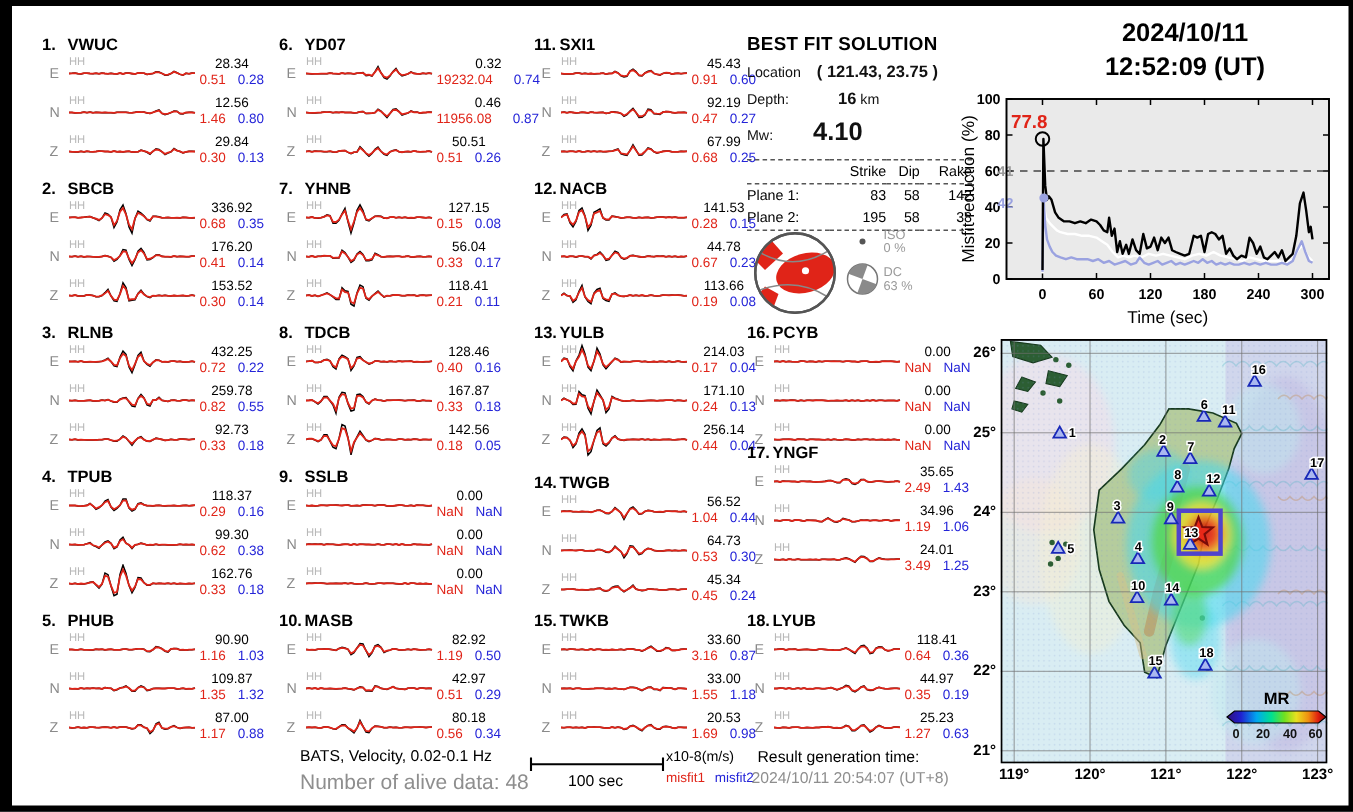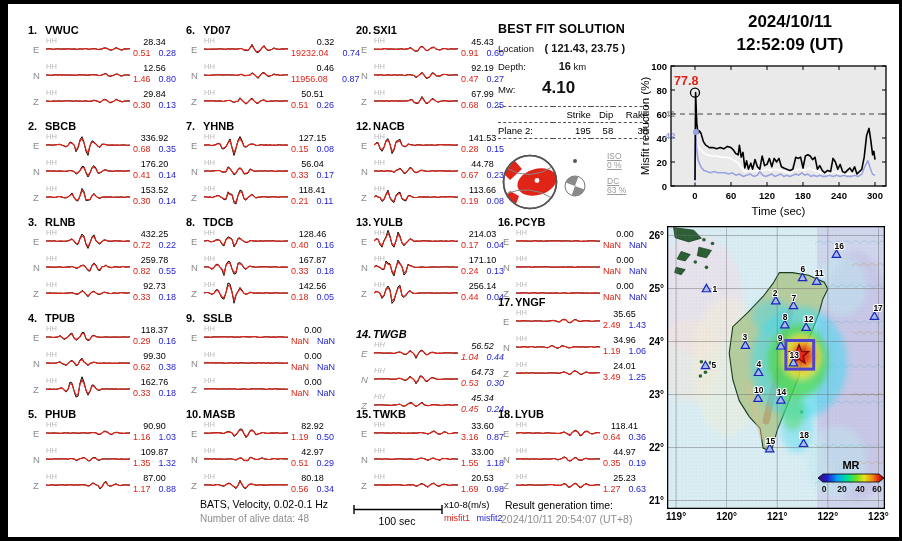--- a/index.html
+++ b/index.html
@@ -26,28 +26,28 @@
   .sol-row{margin-top:6px;font-size:9.5px;color:#111;white-space:nowrap;}
   .sol-val{font-weight:bold;font-size:11px;}
   .mw-val{font-weight:bold;font-size:17px;}
   table.planes{border-collapse:collapse;margin-top:8px;font-size:9.5px;width:150px;}
   table.planes td,table.planes th{padding:2px 0 2px 0;text-align:right;font-weight:normal;}
   table.planes td:first-child{text-align:left;}
   tr.hdr{border-top:1px dashed #555;border-bottom:1px dashed #555;}
   tr.last{border-bottom:1px dashed #555;}
   .decomp{position:absolute;left:66px;top:128px;width:106px;}
   .dec-row{display:flex;align-items:center;margin-bottom:3px;}
-  .dec-lab{margin-left:21px;font-size:8.5px;line-height:9.5px;color:#9a9a9a;text-decoration:underline;}
+  .dec-lab{margin-left:3px;font-size:8.5px;line-height:9.5px;color:#9a9a9a;}
   #beachball{position:absolute;left:2px;top:130px;}
   
   #datetime{position:absolute;left:664px;top:6px;width:236px;text-align:center;
             font-weight:bold;font-size:17px;line-height:23px;color:#000;}
   
   .foot{position:absolute;font-size:10.5px;color:#000;white-space:nowrap;}
-  .foot.gray{color:#8e8e8e;font-size:10px;}
+  .foot.gray{color:#8e8e8e;font-size:14px;}
   #scalebar{position:absolute;left:344px;top:500px;}
   #scaletext{position:absolute;left:344px;top:511px;width:90px;text-align:center;font-size:10.5px;}
   #units{position:absolute;left:436px;top:495px;font-size:9.5px;}
   #misfitlegend{position:absolute;left:436px;top:509px;font-size:9px;}
   
   .map-lat{position:absolute;width:22px;text-align:right;font-size:10px;font-weight:bold;color:#000;}
   .map-lon{position:absolute;width:26px;text-align:center;font-size:10px;font-weight:bold;color:#000;}
 </style>
 </head>
 <body>
@@ -440,21 +440,21 @@
               <path d="M0 13 L2 12.8 L4 13.0 L6 12.8 L8 13.2 L10 13.3 L12 12.7 L14 12.5 L16 13.1 L18 13.9 L20 14.2 L22 12.6 L24 11.2 L26 11.2 L28 13.4 L30 14.9 L32 16.6 L34 13.5 L36 8.3 L38 12.2 L40 16.0 L42 16.4 L44 13.6 L46 12.0 L48 12.1 L50 12.5 L52 13.2 L54 13.2 L56 12.7 L58 13.0 L60 12.9 L62 13.2 L64 13.1 L66 12.8 L68 12.9 L70 13.0 L72 12.8 L74 12.8 L76 12.7 L78 12.8 L80 13.0 L82 12.8 L84 12.7" fill="none" stroke="#000" stroke-width="1"></path>
               <path d="M0 13 L2 12.8 L4 13.0 L6 12.8 L8 13.2 L10 13.3 L12 12.7 L14 12.6 L16 13.1 L18 13.7 L20 13.9 L22 12.6 L24 11.7 L26 11.6 L28 13.3 L30 14.4 L32 15.7 L34 13.4 L36 9.3 L38 12.4 L40 15.3 L42 15.6 L44 13.4 L46 12.2 L48 12.4 L50 12.6 L52 13.1 L54 13.1 L56 12.7 L58 13.1 L60 12.9 L62 13.2 L64 13.1 L66 12.8 L68 12.9 L70 13.0 L72 12.8 L74 12.8 L76 12.7 L78 12.8 L80 13.0 L82 12.8 L84 12.7" fill="none" stroke="#e02418" stroke-width="1.2"></path>
             </svg>
             <div class="nums">
               <div class="amp">80.18</div>
               <div><span class="m1">0.56</span><span class="m2">0.34</span></div>
             </div>
           </div>
         </div>
         <div class="station" style="left: 348px; top: 20px;">
-          <div class="st-h"><span class="st-num">20.</span><span>SXI1</span></div>
+          <div class="st-h"><span class="st-num">11.</span><span>SXI1</span></div>
           <div class="chrow">
             <span class="comp">E</span>
             <span class="chan">HH</span>
             <svg class="tr" width="86" height="26">
               <path d="M0 13 L2 13.3 L4 13.2 L6 13.3 L8 13.2 L10 12.7 L12 12.7 L14 13.2 L16 12.9 L18 13.2 L20 13.0 L22 13.3 L24 13.1 L26 13.0 L28 12.7 L30 13.5 L32 13.0 L34 12.9 L36 11.5 L38 12.5 L40 14.6 L42 15.3 L44 14.9 L46 11.3 L48 10.1 L50 11.7 L52 14.4 L54 14.7 L56 12.6 L58 11.5 L60 11.0 L62 12.9 L64 13.6 L66 14.1 L68 12.9 L70 12.5 L72 12.6 L74 13.4 L76 13.0 L78 12.8 L80 13.1 L82 12.9 L84 12.7" fill="none" stroke="#000" stroke-width="1"></path>
               <path d="M0 13 L2 13.3 L4 13.2 L6 13.3 L8 13.2 L10 12.7 L12 12.7 L14 13.2 L16 12.9 L18 13.2 L20 13.0 L22 13.3 L24 13.1 L26 13.0 L28 12.7 L30 13.4 L32 12.9 L34 13.0 L36 11.9 L38 12.7 L40 14.3 L42 14.8 L44 14.5 L46 11.7 L48 10.7 L50 12.1 L52 14.1 L54 14.4 L56 12.7 L58 11.9 L60 11.4 L62 13.0 L64 13.5 L66 13.9 L68 13.0 L70 12.5 L72 12.6 L74 13.4 L76 13.0 L78 12.8 L80 13.1 L82 12.9 L84 12.7" fill="none" stroke="#e02418" stroke-width="1.2"></path>
             </svg>
             <div class="nums">
               <div class="amp">45.43</div>
               <div><span class="m1">0.91</span><span class="m2">0.60</span></div>
@@ -556,21 +556,21 @@
             <svg class="tr" width="86" height="26">
               <path d="M0 13 L2 11.3 L4 11.7 L6 13.7 L8 18.4 L10 16.0 L12 8.8 L14 6.0 L16 9.5 L18 23.4 L20 21.1 L22 13.6 L24 7.0 L26 5.3 L28 15.9 L30 17.4 L32 15.4 L34 12.0 L36 10.5 L38 12.7 L40 13.4 L42 13.6 L44 13.1 L46 13.0 L48 12.9 L50 13.0 L52 13.1 L54 12.7 L56 13.2 L58 12.8 L60 13.3 L62 13.0 L64 13.1 L66 13.2 L68 13.0 L70 13.0 L72 12.9 L74 13.1 L76 13.2 L78 13.0 L80 12.9 L82 12.7 L84 13.3" fill="none" stroke="#000" stroke-width="1"></path>
               <path d="M0 13 L2 11.7 L4 11.9 L6 13.5 L8 17.1 L10 15.3 L12 9.9 L14 7.6 L16 10.4 L18 20.9 L20 19.2 L22 13.5 L24 8.3 L26 7.2 L28 15.2 L30 16.5 L32 14.8 L34 12.2 L36 11.1 L38 12.8 L40 13.3 L42 13.4 L44 13.0 L46 13.1 L48 12.9 L50 13.0 L52 13.0 L54 12.7 L56 13.2 L58 12.8 L60 13.3 L62 13.0 L64 13.1 L66 13.2 L68 13.0 L70 13.0 L72 12.9 L74 13.1 L76 13.2 L78 13.0 L80 12.9 L82 12.7 L84 13.3" fill="none" stroke="#e02418" stroke-width="1.2"></path>
             </svg>
             <div class="nums">
               <div class="amp">256.14</div>
               <div><span class="m1">0.44</span><span class="m2">0.04</span></div>
             </div>
           </div>
         </div>
-        <div class="station" style="left: 348px; top: 324px; font-style: italic;">
+        <div class="station" style="left: 348px; top: 312px;">
           <div class="st-h"><span class="st-num">14.</span><span>TWGB</span></div>
           <div class="chrow">
             <span class="comp">E</span>
             <span class="chan">HH</span>
             <svg class="tr" width="86" height="26">
               <path d="M0 13 L2 12.7 L4 12.9 L6 12.7 L8 13.1 L10 13.1 L12 13.2 L14 13.0 L16 13.1 L18 13.2 L20 13.5 L22 12.9 L24 12.2 L26 12.0 L28 13.1 L30 14.3 L32 14.5 L34 13.0 L36 10.4 L38 12.0 L40 14.2 L42 18.3 L44 14.5 L46 11.0 L48 10.0 L50 12.0 L52 14.8 L54 14.6 L56 12.9 L58 12.2 L60 12.5 L62 13.1 L64 13.4 L66 13.1 L68 13.3 L70 12.8 L72 12.8 L74 12.9 L76 12.8 L78 13.0 L80 13.1 L82 12.8 L84 13.3" fill="none" stroke="#000" stroke-width="1"></path>
               <path d="M0 13 L2 12.7 L4 12.9 L6 12.7 L8 13.1 L10 13.1 L12 13.2 L14 13.0 L16 13.1 L18 13.1 L20 13.5 L22 12.9 L24 12.3 L26 12.2 L28 13.0 L30 14.0 L32 14.1 L34 13.0 L36 11.0 L38 12.3 L40 13.9 L42 17.1 L44 14.2 L46 11.5 L48 10.8 L50 12.3 L52 14.5 L54 14.3 L56 12.9 L58 12.4 L60 12.6 L62 13.1 L64 13.3 L66 13.1 L68 13.3 L70 12.8 L72 12.8 L74 12.9 L76 12.8 L78 13.0 L80 13.1 L82 12.8 L84 13.3" fill="none" stroke="#e02418" stroke-width="1.2"></path>
             </svg>
             <div class="nums">
               <div class="amp">56.52</div>
@@ -775,20 +775,26 @@
         <span>Mw:</span>
         <span class="mw-val" style="margin-left:24px">4.10</span>
       </div>
       <table class="planes">
         <tbody>
             <tr class="hdr">
           <th></th>
           <th>Strike</th>
           <th>Dip</th>
           <th>Rake</th>
+        </tr>
+        <tr>
+          <td>Plane 1:</td>
+          <td>83</td>
+          <td>58</td>
+          <td>142</td>
         </tr>
         <tr class="last">
           <td>Plane 2:</td>
           <td>195</td>
           <td>58</td>
           <td>38</td>
         </tr>
       </tbody>
         </table>
 

